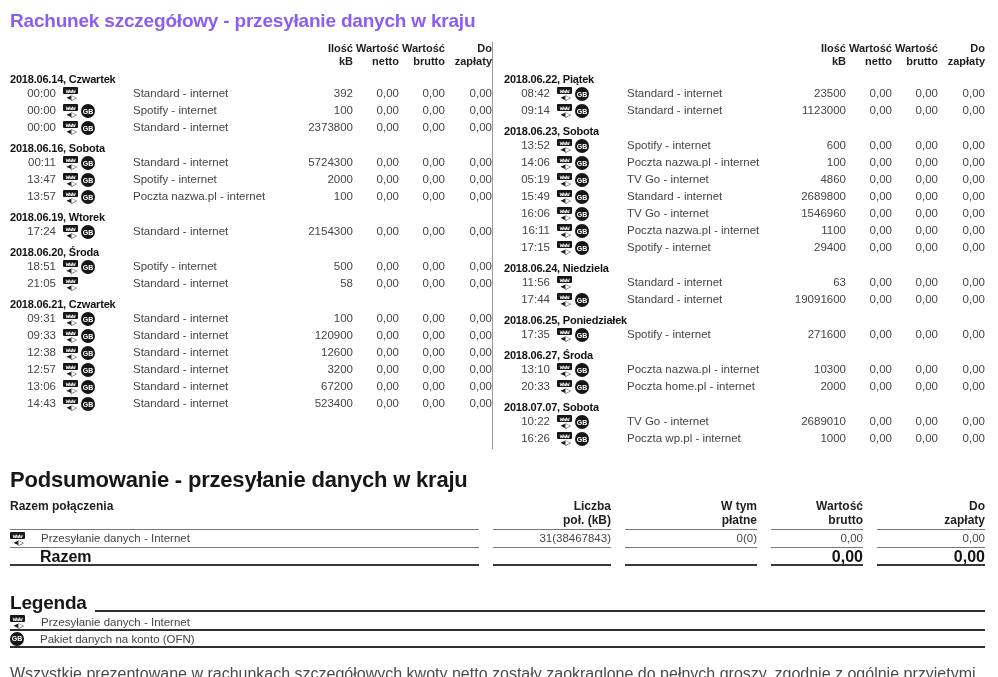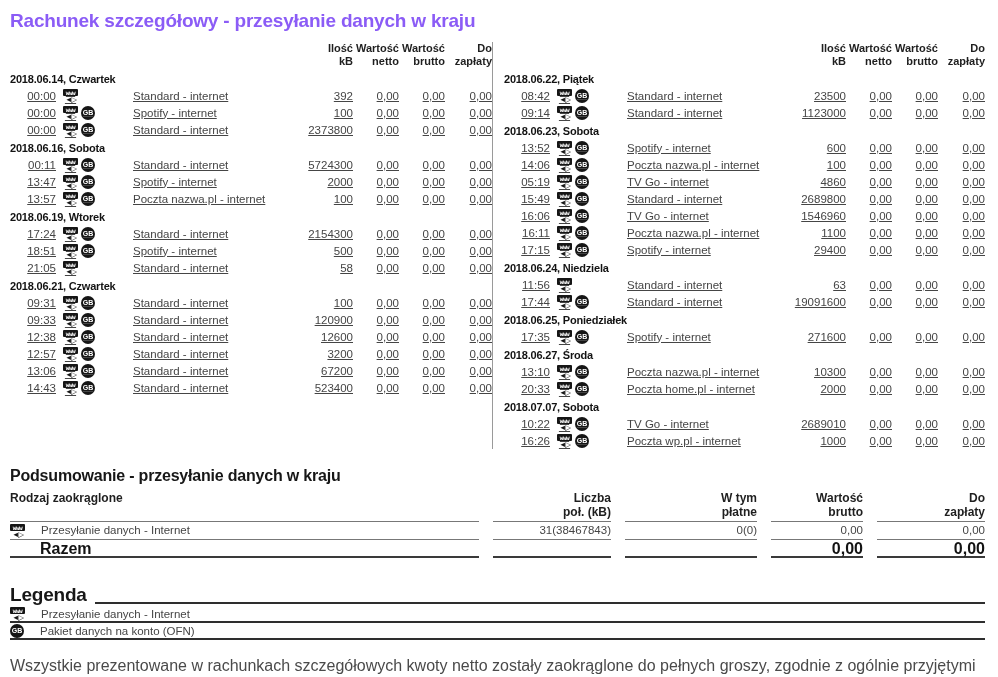--- a/index.html
+++ b/index.html
@@ -9,41 +9,41 @@
     font-family:"Liberation Sans","DejaVu Sans",sans-serif;
     color:#434343;
   }
   .page { padding:6px 13px 0 10px; }
 
   h1.doc-title {
     font-size:19px; font-weight:bold; color:#8b5cf6;
     margin:4px 0 10px 0; letter-spacing:-0.2px;
   }
   h2.section-title {
-    font-size:16px; font-weight:bold; color:#171717;
+    font-size:22px; font-weight:bold; color:#171717;
     margin:0; letter-spacing:-0.2px;
   }
 
   
   .detail-wrap { display:flex; align-items:stretch; }
   .dcol { width:482px; }
   .dcol.right { border-left:1px solid #9a9a9a; padding-left:11px; width:493px; }
 
   .dheader { display:flex; justify-content:flex-end; margin-bottom:4px; }
   .dheader .hcell {
     font-size:11px; line-height:13px; font-weight:bold; color:#1f1f1f;
     text-align:right; white-space:pre-line;
   }
   .hc-kb { width:64px; } .hc-netto { width:46px; } .hc-brutto { width:46px; } .hc-due { width:47px; }
 
   .day-date {
     font-size:11px; font-weight:bold; color:#131313;
     height:15px; line-height:15px; margin-top:3px; letter-spacing:-0.2px;
   }
-  .drow { display:flex; align-items:center; height:17px; font-size:11.5px; color:#454545;text-decoration:underline; }
+  .drow { display:flex; align-items:flex-start; height:17px; font-size:11.5px; color:#454545; }
   .d-time { width:34px; margin-left:12px; text-align:right; white-space:nowrap; }
   .d-icons { width:48px; margin-left:7px; display:flex; gap:3px; align-items:center; }
   .d-service { flex:1; padding-left:22px; white-space:nowrap; overflow:hidden; }
   .d-kb { width:64px; text-align:right; } .d-netto { width:46px; text-align:right; }
   .d-brutto { width:46px; text-align:right; } .d-due { width:47px; text-align:right; }
 
   
   .ic-data { width:15px; display:inline-block; flex:0 0 15px; }
   .ic-data .t {
     display:block; background:#161616; color:#fff; height:7px; line-height:7px;
@@ -217,20 +217,21 @@
                 <span class="ic-gb">GB</span>
               </div>
               <div class="d-service">Standard - internet</div>
               <div class="d-kb">2154300</div>
               <div class="d-netto">0,00</div>
               <div class="d-brutto">0,00</div>
               <div class="d-due">0,00</div>
             </div>
           </div>
           <div class="day">
+            <div class="day-date">2018.06.20, Środa</div>
             <div class="drow">
               <div class="d-time">18:51</div>
               <div class="d-icons">
                 <span class="ic-data">
                   <span class="t">www</span>
                   <span class="b">◄▷</span>
                 </span>
                 <span class="ic-gb">GB</span>
               </div>
               <div class="d-service">Spotify - internet</div>
@@ -619,21 +620,21 @@
             </div>
           </div>
         </div>
     </div>
   </div>
 
   <div class="summary">
     <h2 class="section-title">Podsumowanie - przesyłanie danych w kraju</h2>
     <div class="stable">
       <div class="srow shead">
-        <div class="scell s-c1">Rodzaj zaokrąglone</div>
+        <div class="scell s-c1">Razem połączenia</div>
         <div class="scell s-c2">Liczba
 poł. (kB)</div>
         <div class="scell s-c3">W tym
 płatne</div>
         <div class="scell s-c4">Wartość
 brutto</div>
         <div class="scell s-c5">Do
 zapłaty</div>
       </div>
       <div id="summary-rows">

